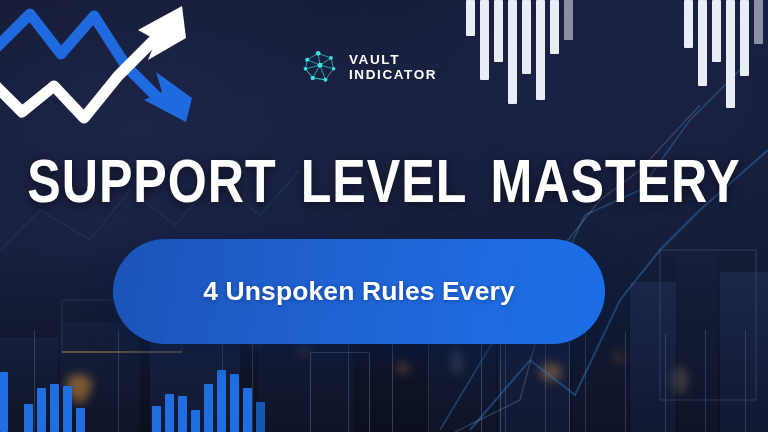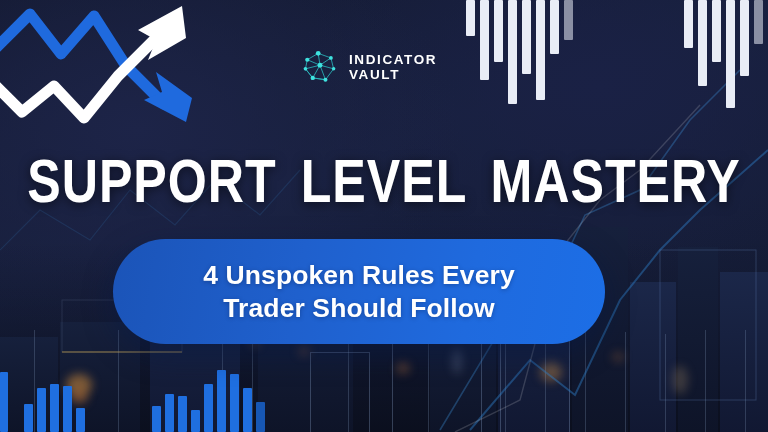--- a/index.html
+++ b/index.html
@@ -227,27 +227,26 @@
         <circle cx="20" cy="7" r="2.6"></circle>
         <circle cx="34" cy="12" r="2.1"></circle>
         <circle cx="37" cy="24" r="1.9"></circle>
         <circle cx="28" cy="36" r="2.2"></circle>
         <circle cx="14" cy="34" r="2.4"></circle>
         <circle cx="6" cy="24" r="2.0"></circle>
         <circle cx="22" cy="20" r="2.7"></circle>
       </g>
     </svg>
     <span class="logo-text">
+      <span>VAULT</span>
       <span>INDICATOR</span>
-      <span>VAULT</span>
     </span>
   </div>
 
   <div class="headline">SUPPORT LEVEL MASTERY</div>
 
   <div class="pill">
     <div class="pill-text">
       <span class="l1">4 Unspoken Rules Every</span>
-      <span class="l2">Trader Should Follow</span>
     </div>
   </div>
 
 </div>
 
 </body></html>

